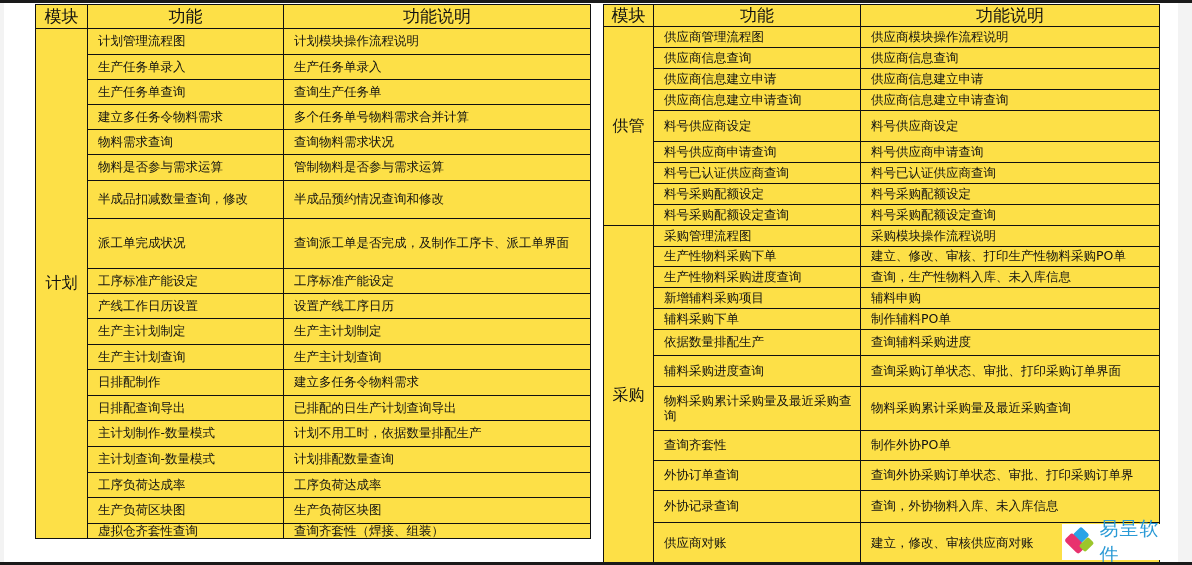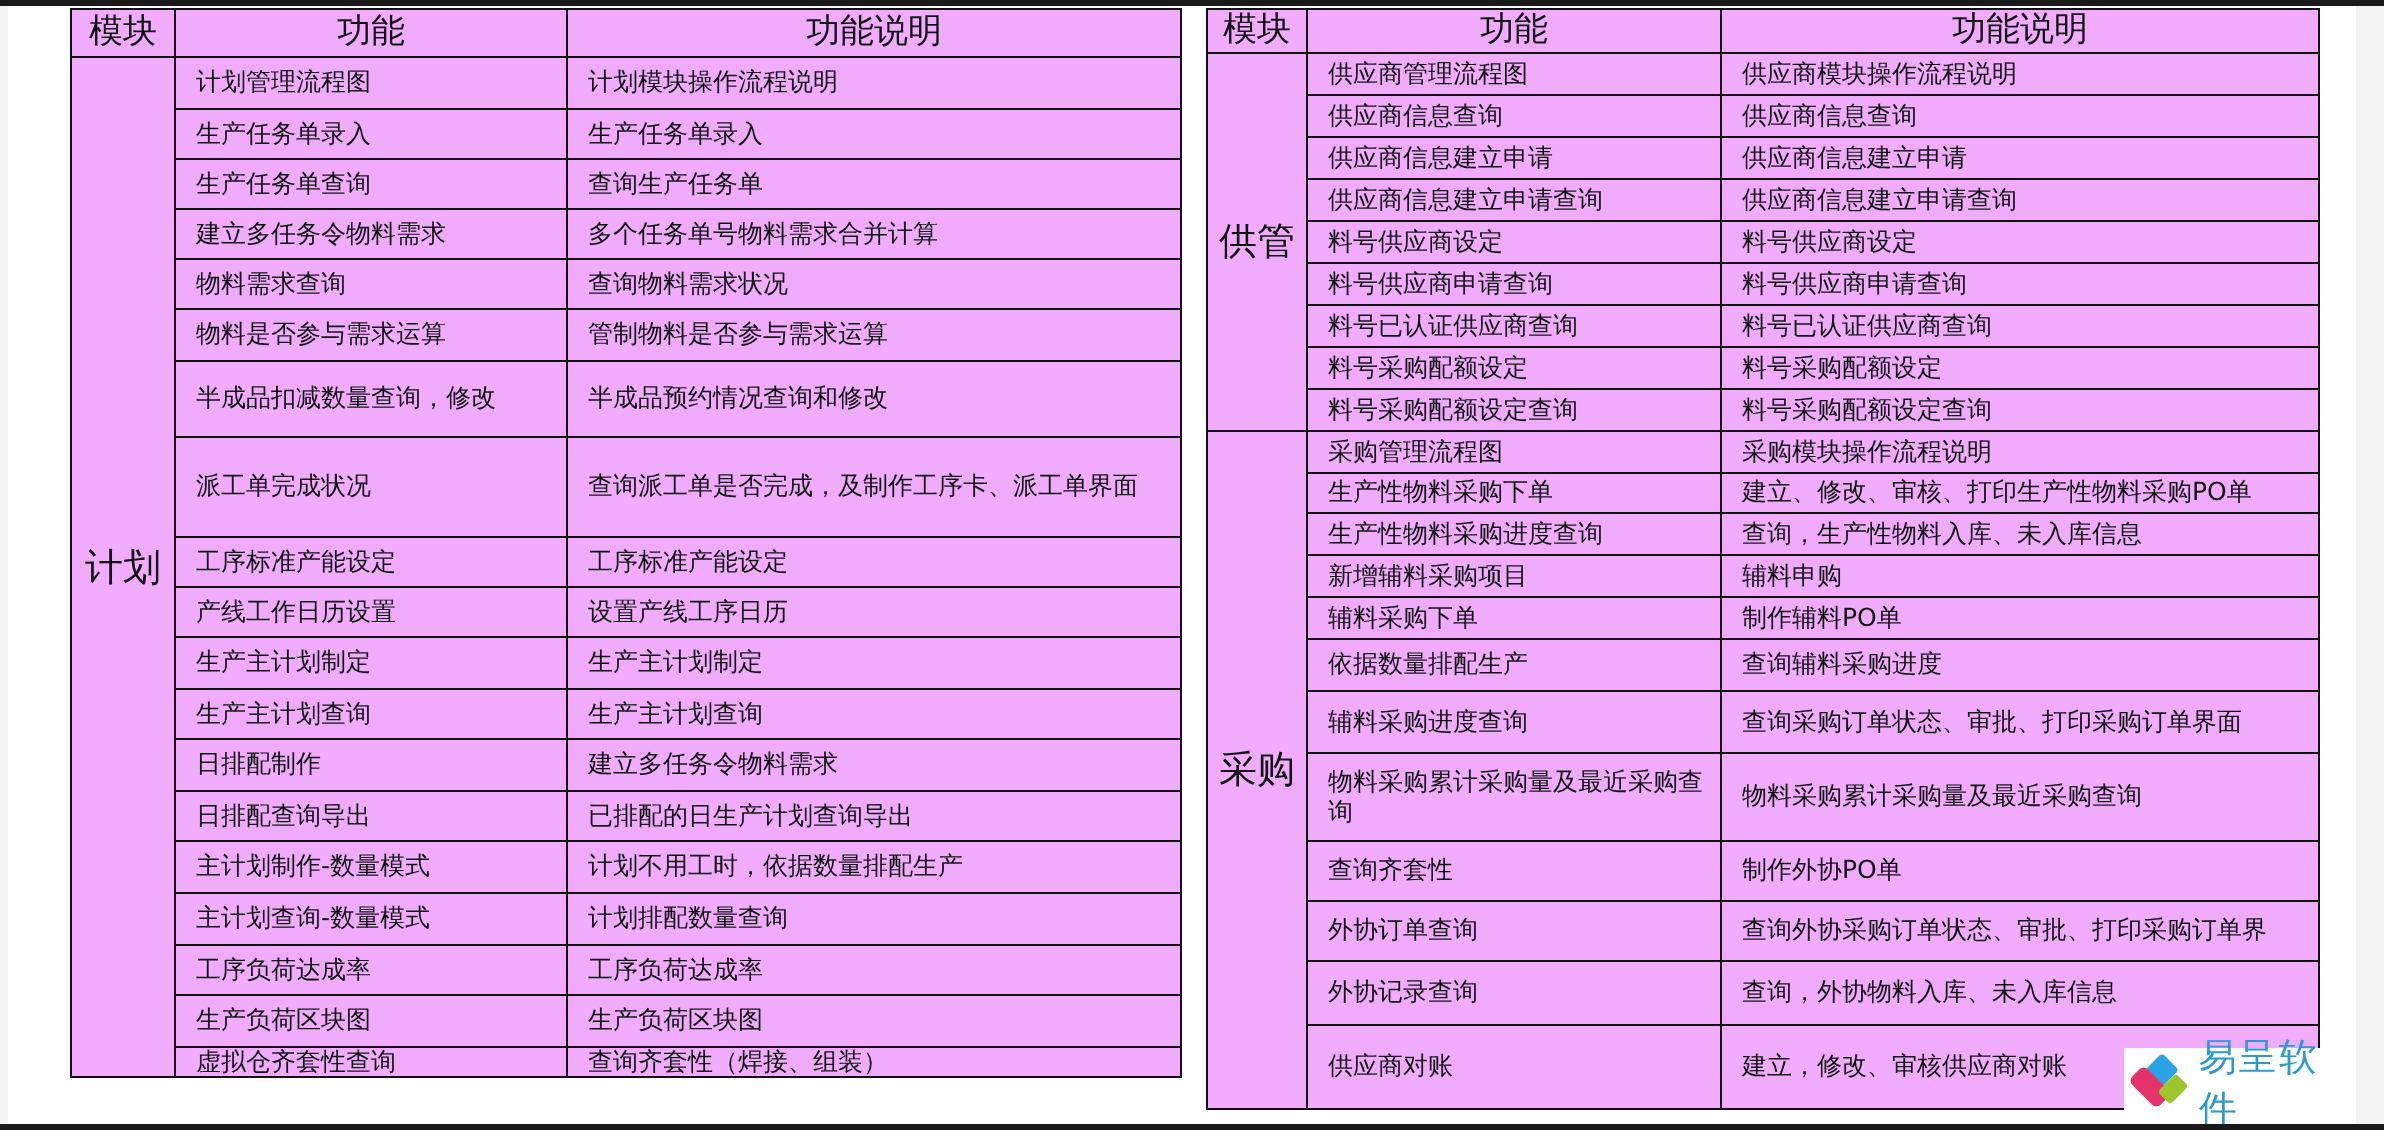--- a/index.html
+++ b/index.html
@@ -9,30 +9,30 @@
     font-family: "DejaVu Sans", "Liberation Sans", sans-serif;
     color: #111;
   }
   .topbar { position: absolute; left: 0; top: 0; width: 1192px; height: 3px; background: #1a1a1a; }
   .botbar { position: absolute; left: 0; top: 562px; width: 1192px; height: 3px; background: #1a1a1a; }
   .rightgutter { position: absolute; left: 1178px; top: 3px; width: 14px; height: 559px; background: #f3f3f3; }
   .leftgutter { position: absolute; left: 0; top: 3px; width: 4px; height: 559px; background: #f3f3f3; }
 
   table.ft {
     position: absolute; border-collapse: collapse; table-layout: fixed;
-    background: #f0abfc;
+    background: #fde047;
   }
   table.ft td, table.ft th {
     border: 1px solid #111; padding: 0; overflow: hidden; white-space: nowrap;
   }
   table.ft th { font-weight: normal; font-size: 17px; text-align: center; line-height: 1; }
   table.ft td.fn, table.ft td.desc {
     font-size: 12.5px; text-align: left; padding-left: 10px; line-height: 1.15;
   }
-  table.ft td.mod { font-size: 19px; text-align: center; vertical-align: middle; white-space: normal; }
+  table.ft td.mod { font-size: 16px; text-align: center; vertical-align: middle; white-space: normal; }
   td.wrap { white-space: normal !important; padding-right: 4px; }
 
   #tblLeft { left: 35px; top: 4px; width: 555px; }
   #tblRight { left: 603px; top: 4px; width: 556px; }
 
   .logo {
     position: absolute; left: 1062px; top: 524px; width: 116px; height: 36px;
     background: #fff; display: flex; align-items: center;
   }
   .logo-mark { position: relative; width: 36px; height: 30px; }
@@ -166,21 +166,21 @@
         <td class="desc">供应商信息查询</td>
       </tr>
       <tr style="height: 21px;">
         <td class="fn">供应商信息建立申请</td>
         <td class="desc">供应商信息建立申请</td>
       </tr>
       <tr style="height: 21px;">
         <td class="fn">供应商信息建立申请查询</td>
         <td class="desc">供应商信息建立申请查询</td>
       </tr>
-      <tr style="height: 21px;">
+      <tr style="height: 31px;">
         <td class="fn">料号供应商设定</td>
         <td class="desc">料号供应商设定</td>
       </tr>
       <tr style="height: 21px;">
         <td class="fn">料号供应商申请查询</td>
         <td class="desc">料号供应商申请查询</td>
       </tr>
       <tr style="height: 21px;">
         <td class="fn">料号已认证供应商查询</td>
         <td class="desc">料号已认证供应商查询</td>

